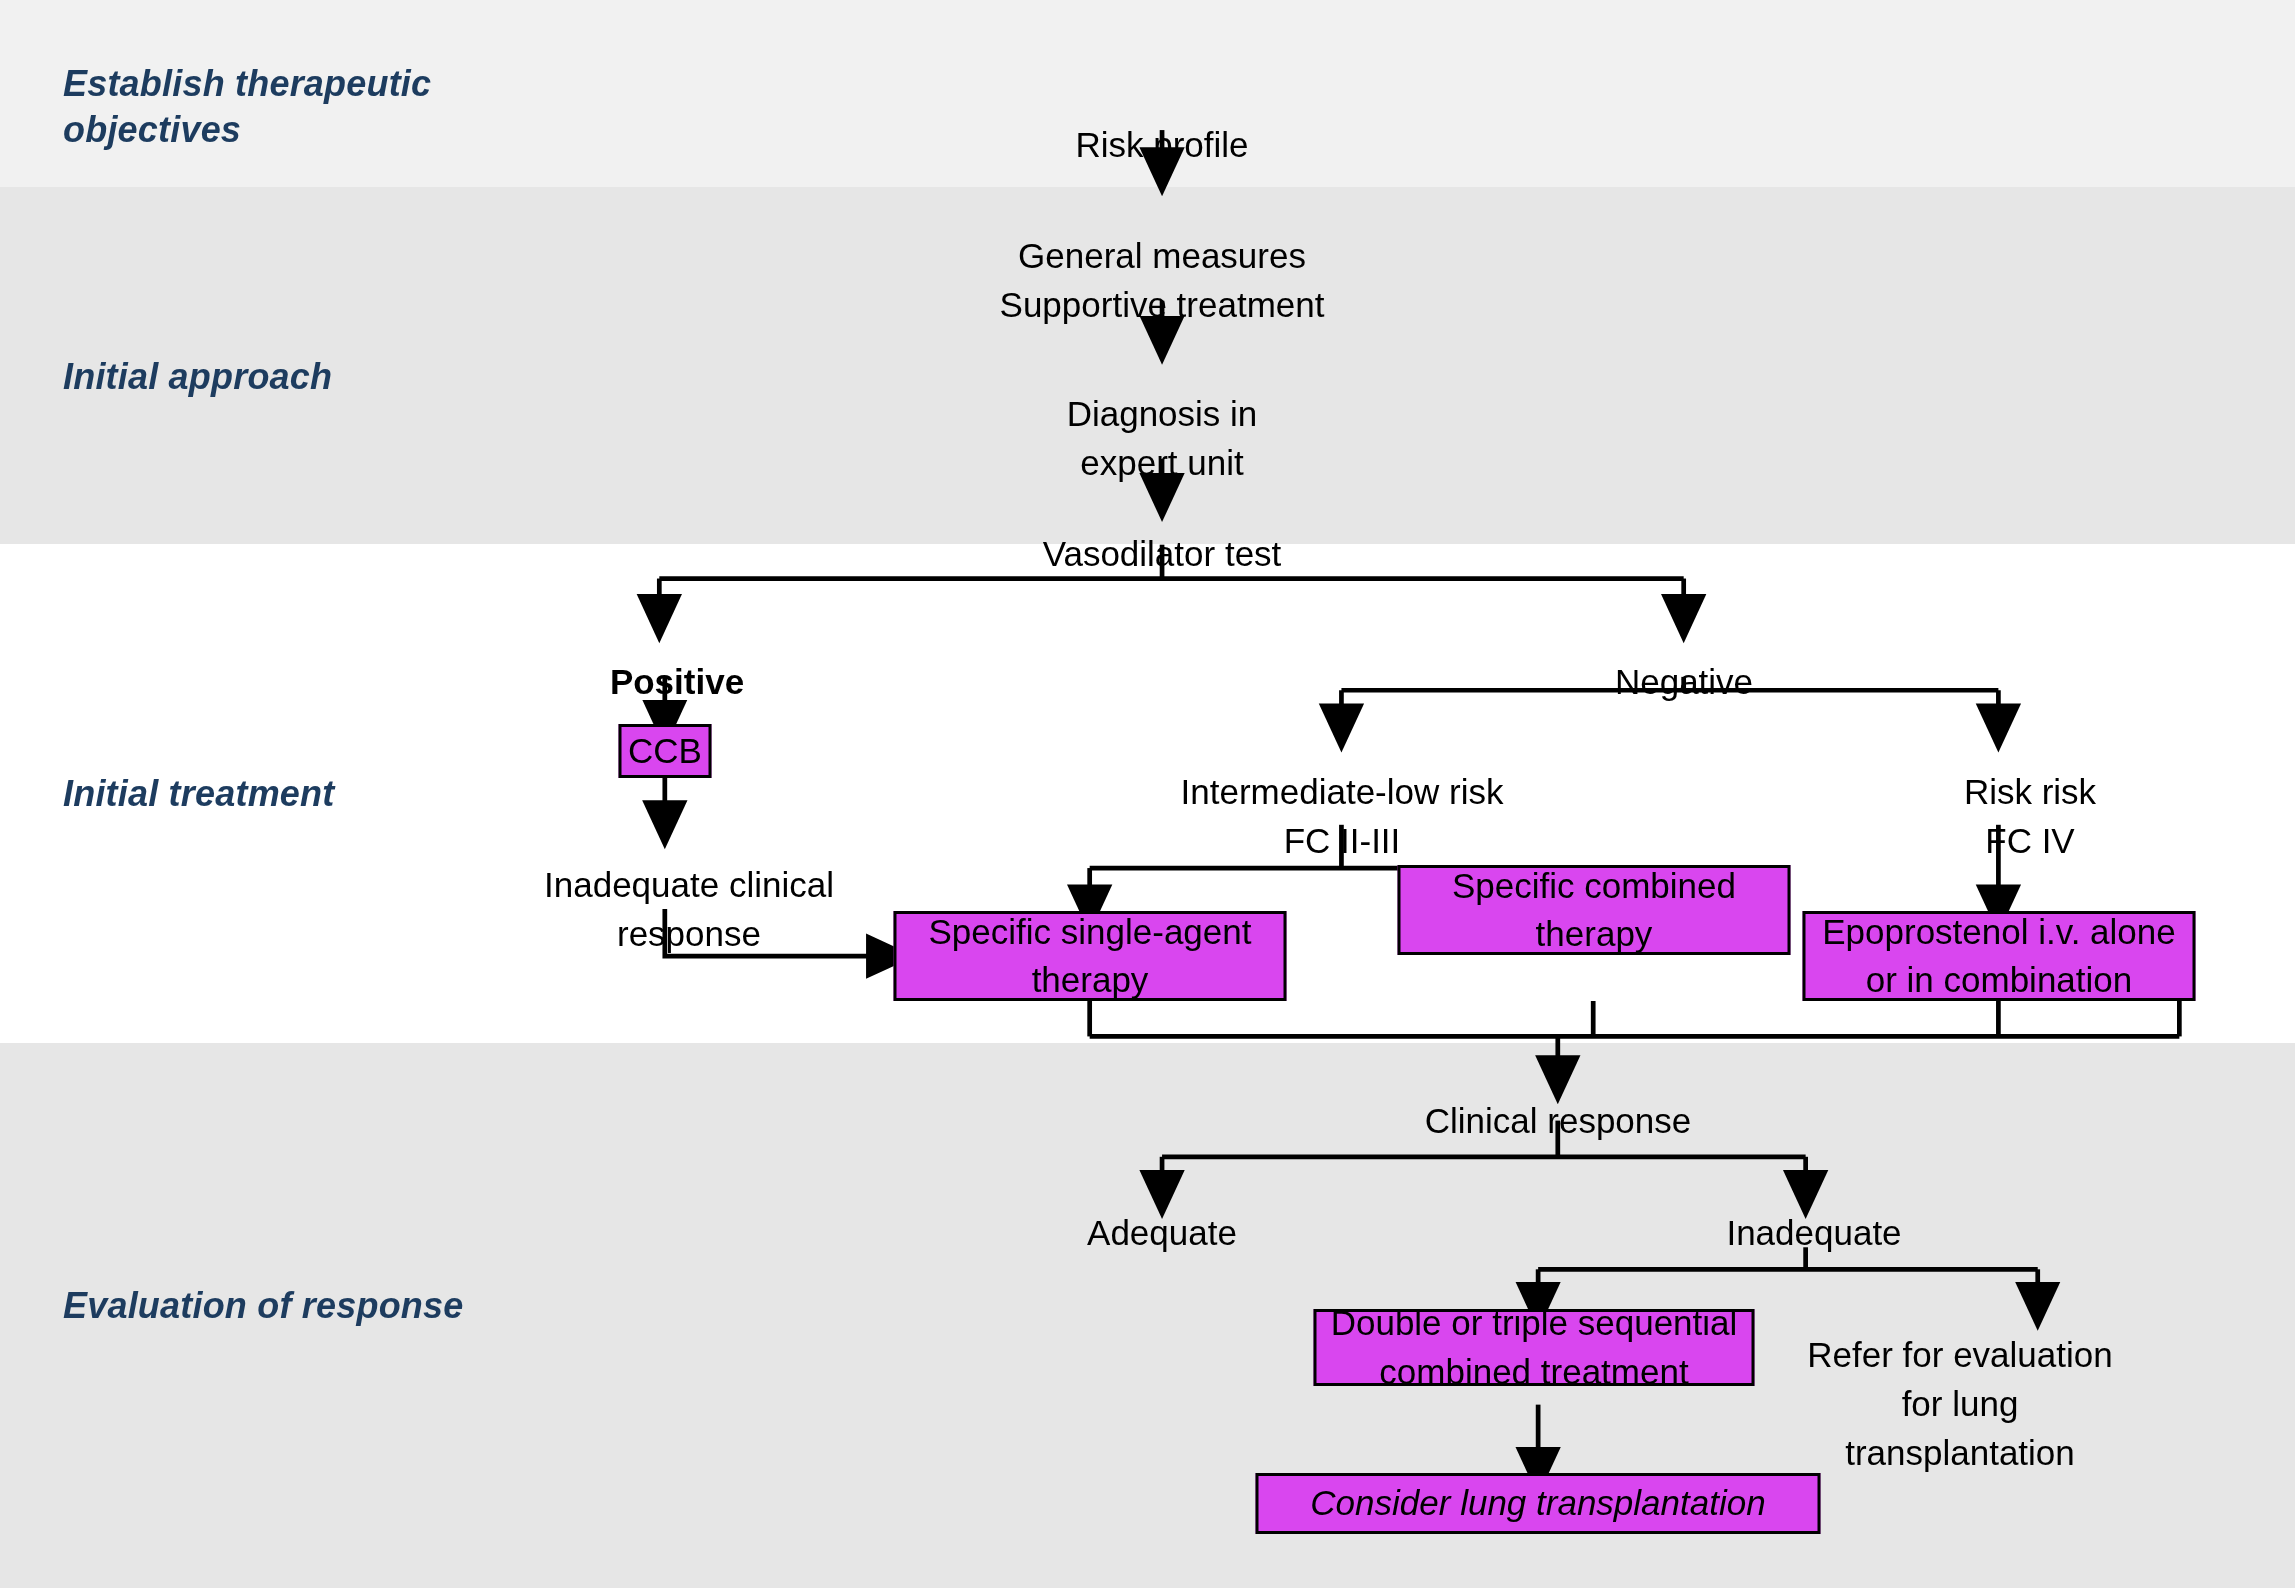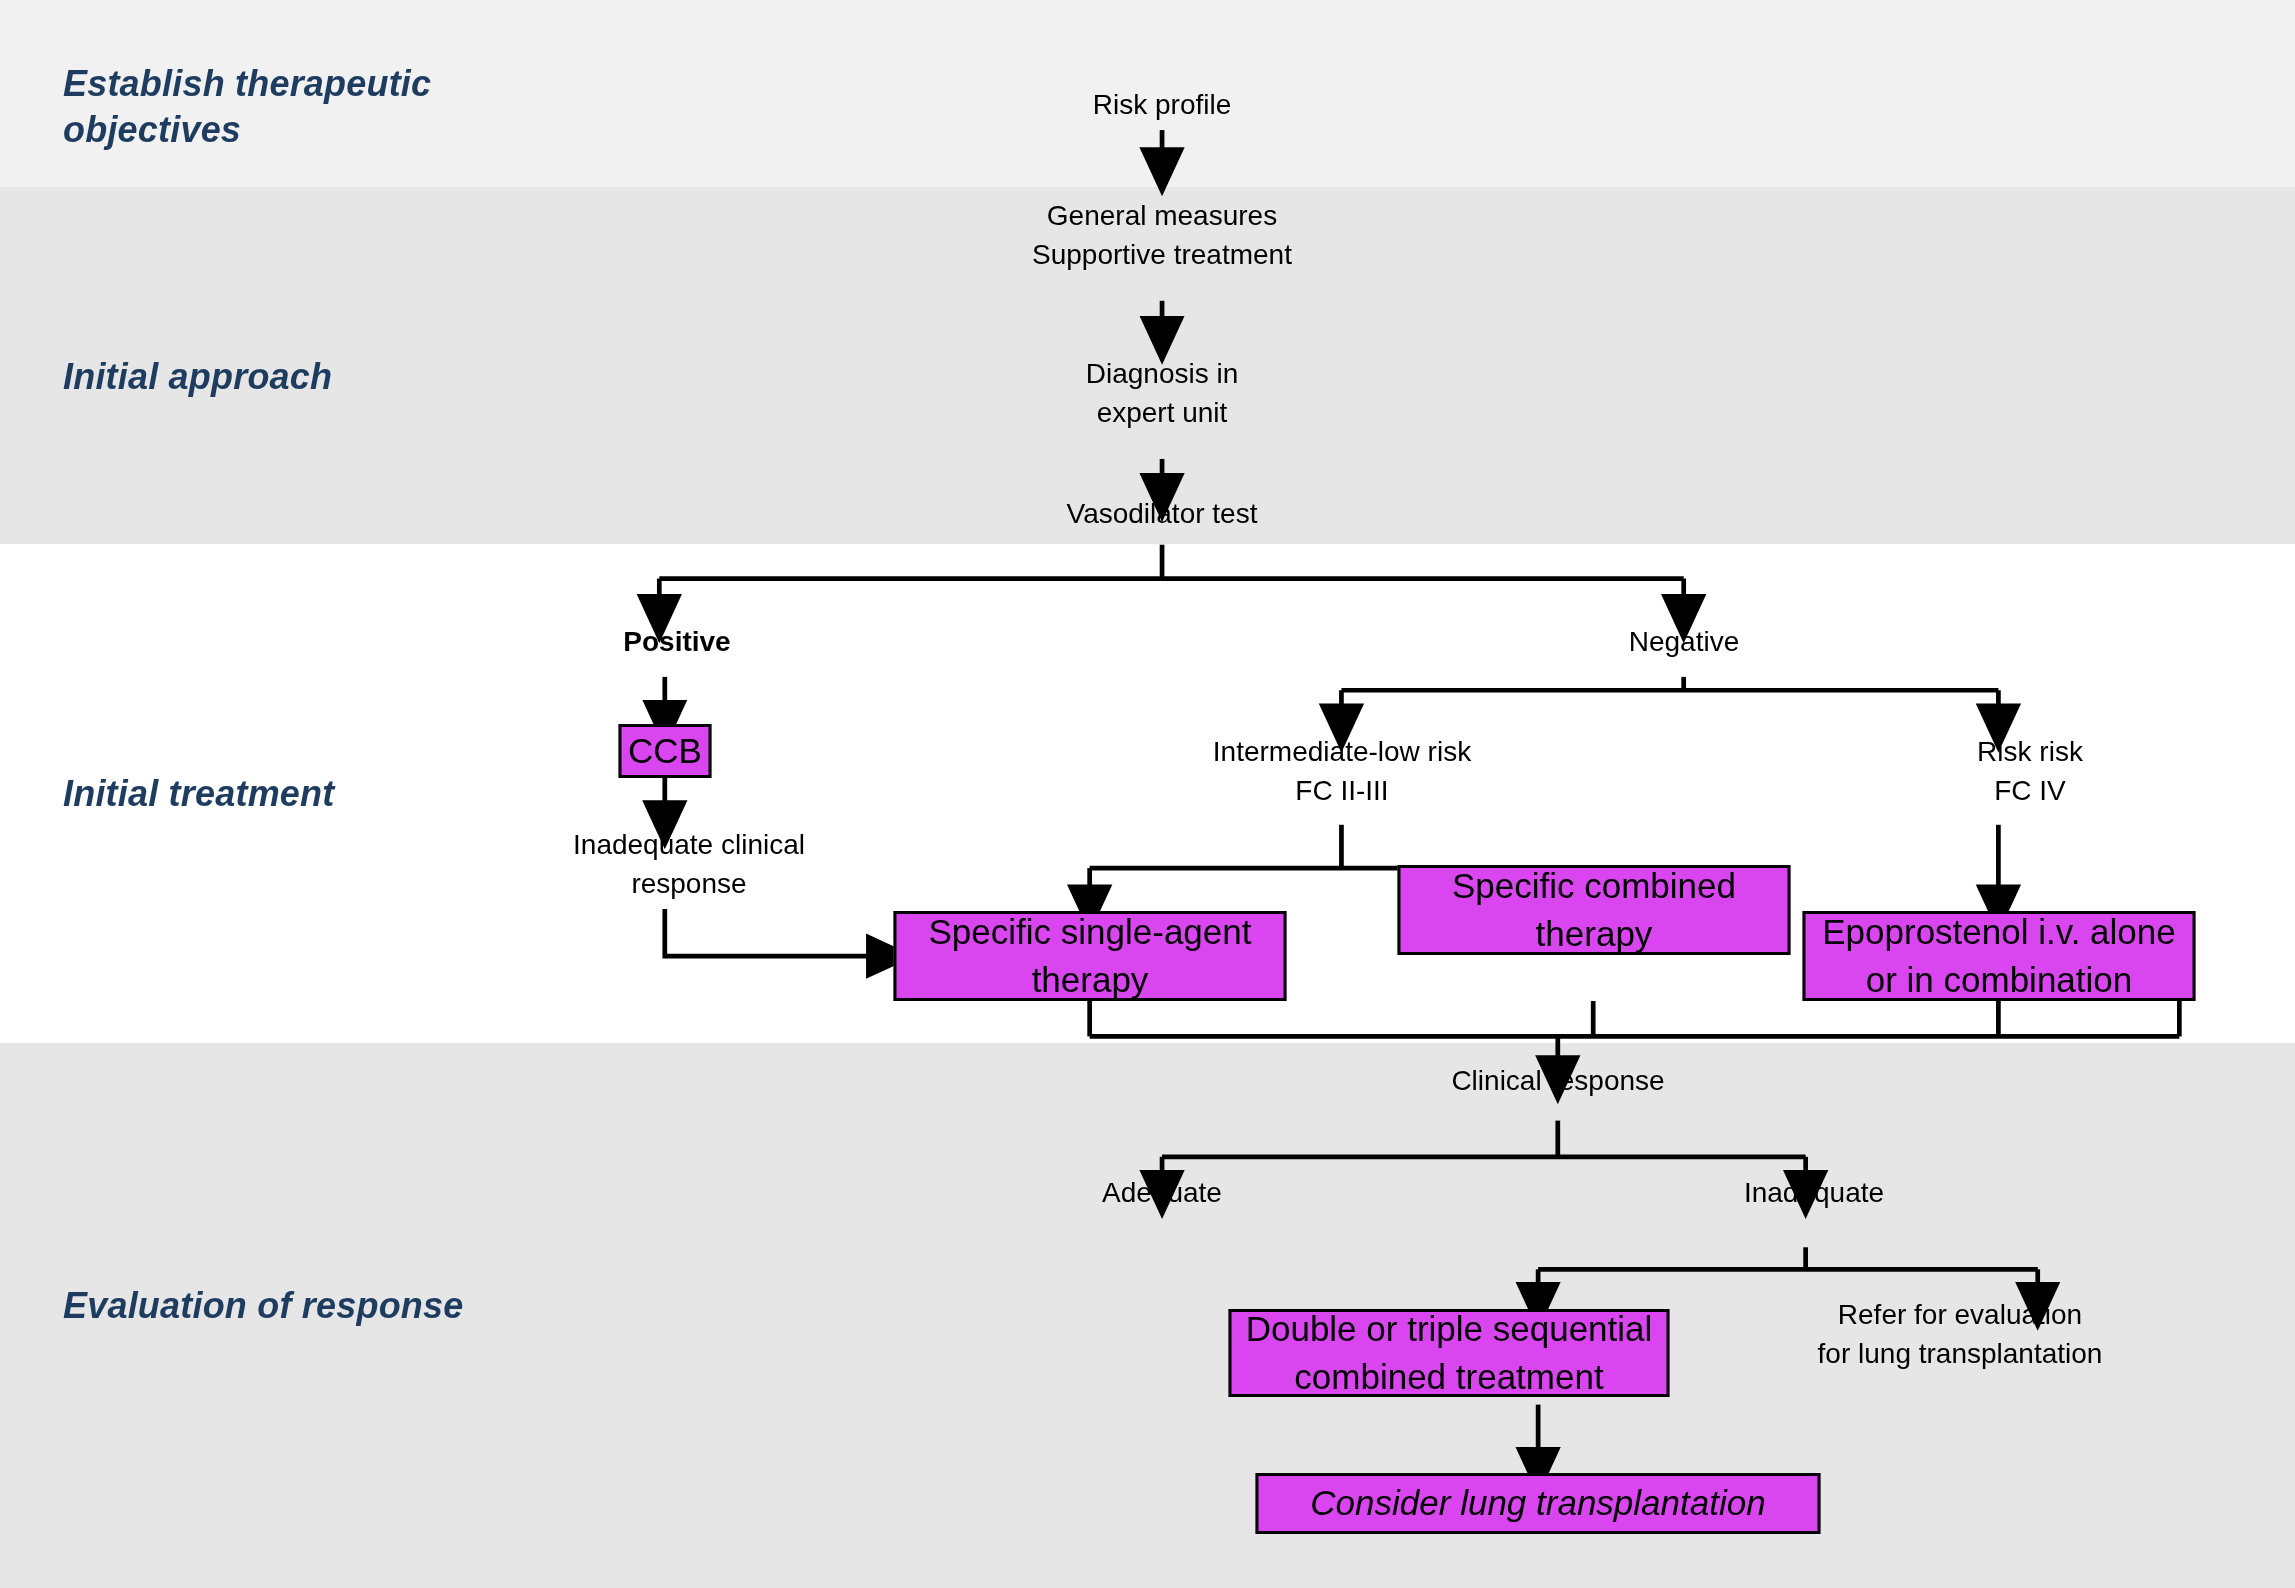--- a/index.html
+++ b/index.html
@@ -35,25 +35,26 @@
     font-size: 36px;
     line-height: 1.28;
     letter-spacing: 0.2px;
     white-space: pre-line;
   }
 
   
   .node-text {
     position: absolute;
     color: #000000;
-    font-size: 28px;
+    font-size: 35px;
     line-height: 1.40;
     text-align: center;
     white-space: pre-line;
     transform: translateX(-50%);
+    margin-top: 35px;
   }
 
   
   .box {
     position: absolute;
     box-sizing: border-box;
     background: #d946ef;
     border: 3.1px solid #000000;
     color: #000000;
     font-size: 35px;
@@ -186,19 +187,19 @@
 
   <div class="box" style="left:1090px; top:911px; width:393px; height:90px;">Specific single-agent
 therapy</div>
 
   <div class="box" style="left:1594px; top:865px; width:393px; height:90px;">Specific combined
 therapy</div>
 
   <div class="box" style="left:1999px; top:911px; width:393px; height:90px;">Epoprostenol i.v. alone
 or in combination</div>
 
-  <div class="box" style="left:1449px; top:1309px; width:441px; height:88px;">Double or triple sequential
+  <div class="box" style="left:1534px; top:1309px; width:441px; height:77px;">Double or triple sequential
 combined treatment</div>
 
   <div class="box" style="left:1538px; top:1473px; width:565px; height:61px;font-style:italic;">Consider lung transplantation</div>
 
 </div>
 
 
 </body></html>

